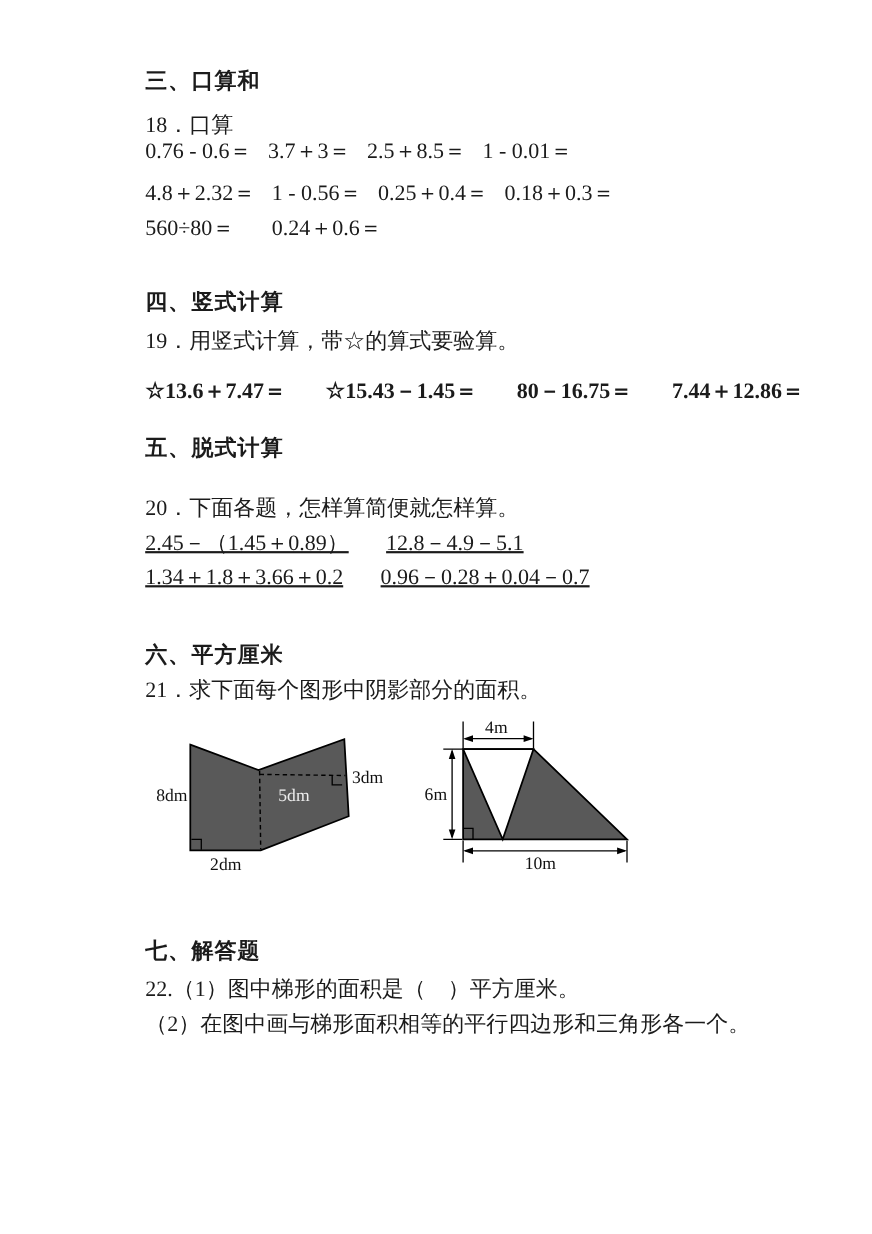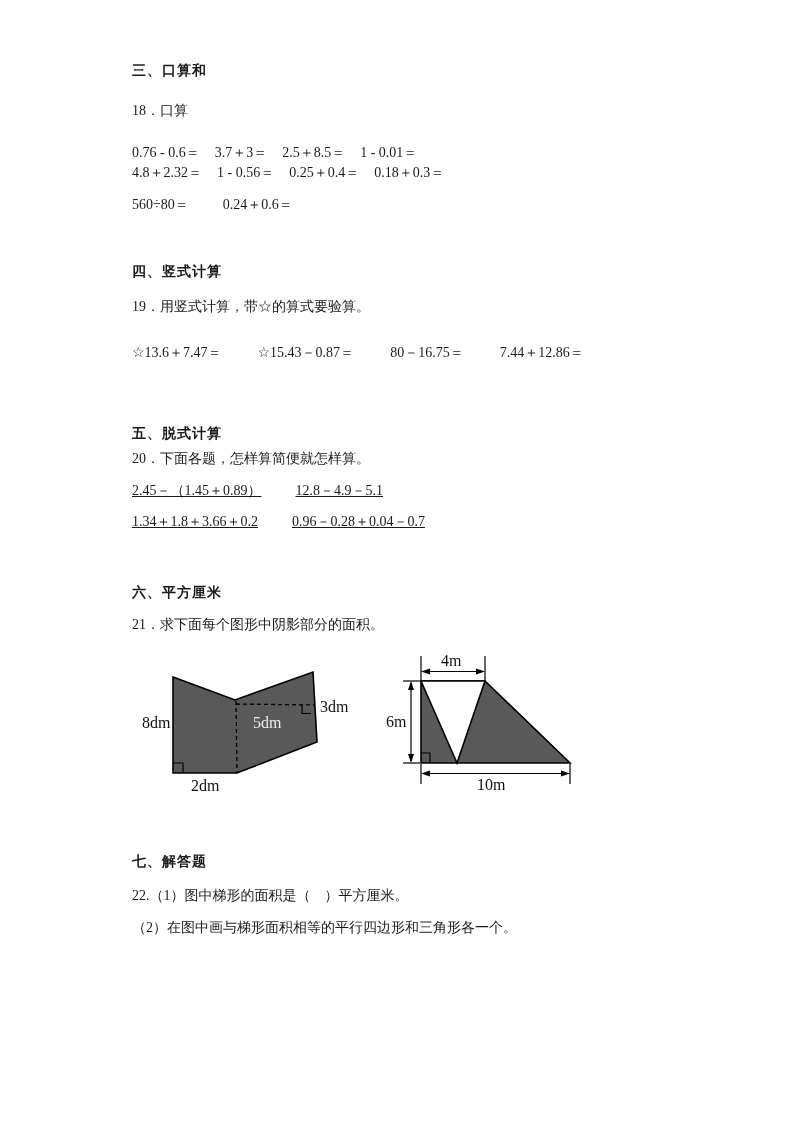--- a/index.html
+++ b/index.html
@@ -7,63 +7,63 @@
     position:relative;
     width:793px;height:1122px;
     background:#ffffff;
     font-family:"Liberation Serif","DejaVu Serif",serif;
     color:#1b1b1b;
     overflow:hidden;
   }
   .line{
     position:absolute;
     left:132px;
-    font-size:14px;
+    font-size:20px;
     white-space:nowrap;
     line-height:1.25;
   }
   .title{font-weight:bold;letter-spacing:1px;}
   .eq-row span{display:inline-block;}
   .row18 span{margin-right:15px;}
   .row18c span{margin-right:34px;}
-  .row19 span{margin-right:36px;}
+  .row19 span{margin-right:36px;font-weight:bold;}
   .row20 span{margin-right:34px;text-decoration:underline;}
   .fig{position:absolute;}
   .fig text{
     font-family:"Liberation Serif","DejaVu Serif",serif;
     font-size:16px;
     fill:#111;
   }
   .fig text.inside{fill:#ededed;}
 </style>
 </head>
 <body>
 
 <div class="page">
 
   <div class="line title" style="top:62px">三、口算和</div>
   <div class="line" style="top:102px">18．口算</div>
 
-  <div class="line eq-row row18" style="top:144px">
+  <div class="line eq-row row18" style="top:126px">
     <span>0.76 - 0.6＝</span><span>3.7＋3＝</span><span>2.5＋8.5＝</span><span>1 - 0.01＝</span>
   </div>
   <div class="line eq-row row18" style="top:164px">
     <span>4.8＋2.32＝</span><span>1 - 0.56＝</span><span>0.25＋0.4＝</span><span>0.18＋0.3＝</span>
   </div>
   <div class="line eq-row row18c" style="top:196px">
     <span>560÷80＝</span><span>0.24＋0.6＝</span>
   </div>
 
   <div class="line title" style="top:263px">四、竖式计算</div>
   <div class="line" style="top:298px">19．用竖式计算，带☆的算式要验算。</div>
   <div class="line eq-row row19" style="top:344px">
-    <span>☆13.6＋7.47＝</span><span>☆15.43－0.87＝</span><span>80－16.75＝</span><span>7.44＋12.86＝</span>
+    <span>☆13.6＋7.47＝</span><span>☆15.43－1.45＝</span><span>80－16.75＝</span><span>7.44＋12.86＝</span>
   </div>
 
-  <div class="line title" style="top:425px">五、脱式计算</div>
+  <div class="line title" style="top:396px">五、脱式计算</div>
   <div class="line" style="top:450px">20．下面各题，怎样算简便就怎样算。</div>
   <div class="line eq-row row20" style="top:482px">
     <span>2.45－（1.45＋0.89）</span><span>12.8－4.9－5.1</span>
   </div>
   <div class="line eq-row row20" style="top:513px">
     <span>1.34＋1.8＋3.66＋0.2</span><span>0.96－0.28＋0.04－0.7</span>
   </div>
 
   <div class="line title" style="top:584px">六、平方厘米</div>
   <div class="line" style="top:616px">21．求下面每个图形中阴影部分的面积。</div>

